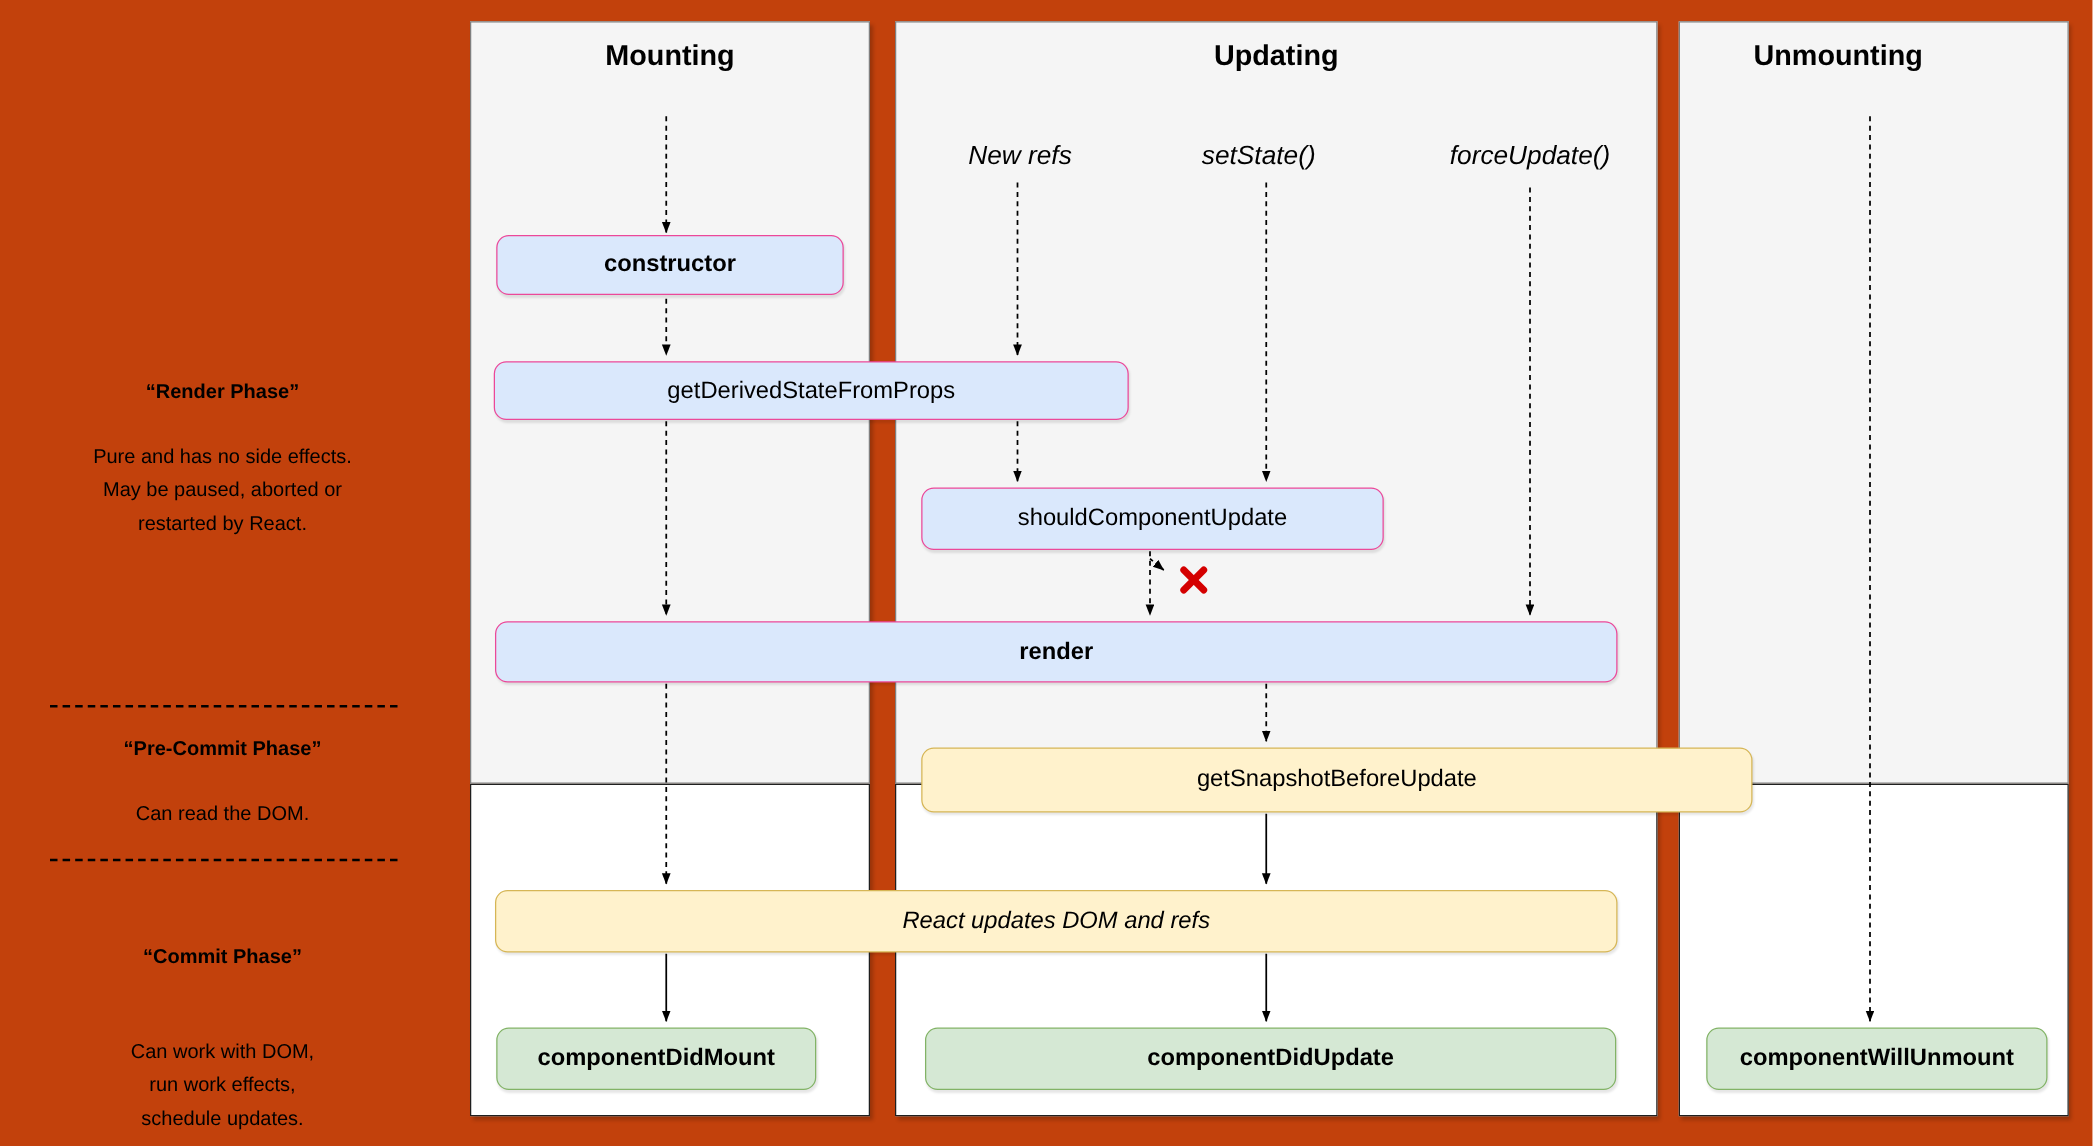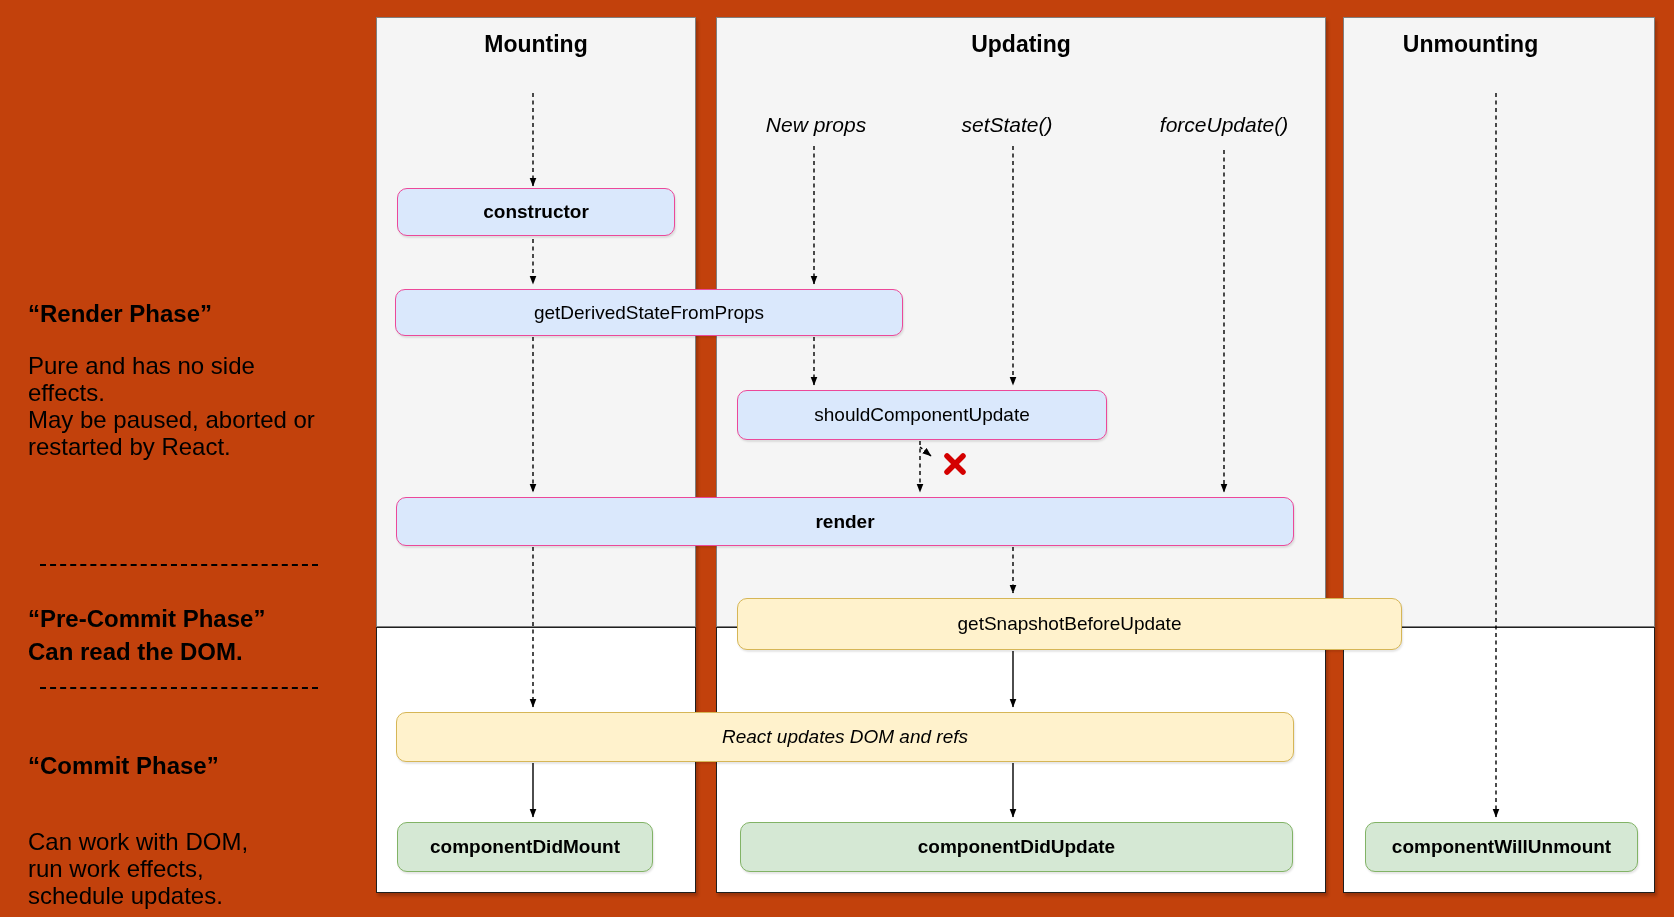--- a/index.html
+++ b/index.html
@@ -15,21 +15,21 @@
   .node{
     position:absolute;display:flex;align-items:center;justify-content:center;
     border-radius:10px;box-sizing:border-box;font-size:19px;text-align:center;
     box-shadow:1px 2px 2px rgba(0,0,0,0.10);
   }
   .node.blue{background:#dae8fc;border:1px solid #ec4899;}
   .node.yellow{background:#fff2cc;border:1px solid #d6b656;}
   .node.green{background:#d5e8d4;border:1px solid #82b366;}
   .bold{font-weight:bold;}
   .italic{font-style:italic;}
-  .left-block{position:absolute;left:28px;width:300px;font-size:24px;line-height:27px;}
+  .left-block{position:absolute;left:28px;width:300px;text-align:center;font-size:16px;line-height:27px;}
   .phase-title{font-weight:bold;}
   .divider{position:absolute;left:40px;width:278px;height:0;border-top:2px dashed #000;}
   #arrow-overlay{position:absolute;left:0;top:0;width:1674px;height:917px;pointer-events:none;}
 </style>
 </head>
 <body>
 
 <div id="canvas">
 
   <div class="panel-wrap" style="left:376px;top:17px;width:320px;height:876px;">
@@ -42,35 +42,35 @@
   </div>
   <div class="panel-wrap" style="left:1343px;top:17px;width:312px;height:876px;">
     <div class="panel-gray"></div>
     <div class="panel-white"></div>
   </div>
 
   <div class="col-header" style="left:376px;top:31px;width:320px;">Mounting</div>
   <div class="col-header" style="left:716px;top:31px;width:610px;">Updating</div>
   <div class="col-header" style="left:1343px;top:31px;width:255px;">Unmounting</div>
 
-  <div class="trigger" style="left:816px;top:113px;">New props</div>
+  <div class="trigger" style="left:816px;top:113px;">New refs</div>
   <div class="trigger" style="left:1007px;top:113px;">setState()</div>
   <div class="trigger" style="left:1224px;top:113px;">forceUpdate()</div>
 
   <div class="left-block phase-title" style="top:300px;">“Render Phase”</div>
   <div class="left-block" style="top:352px;">
     <div>Pure and has no side effects.</div>
     <div>May be paused, aborted or</div>
     <div>restarted by React.</div>
   </div>
 
   <div class="divider" style="top:564px;"></div>
 
-  <div class="left-block phase-title" style="top:586px;margin-top:19px;">“Pre-Commit Phase”</div>
-  <div class="left-block" style="top:638px;font-weight:bold;">Can read the DOM.</div>
+  <div class="left-block phase-title" style="top:586px;">“Pre-Commit Phase”</div>
+  <div class="left-block" style="top:638px;">Can read the DOM.</div>
 
   <div class="divider" style="top:687px;"></div>
 
   <div class="left-block phase-title" style="top:752px;">“Commit Phase”</div>
   <div class="left-block" style="top:804px;margin-top:24px;">
     <div>Can work with DOM,</div>
     <div>run work effects,</div>
     <div>schedule updates.</div>
   </div>
 

